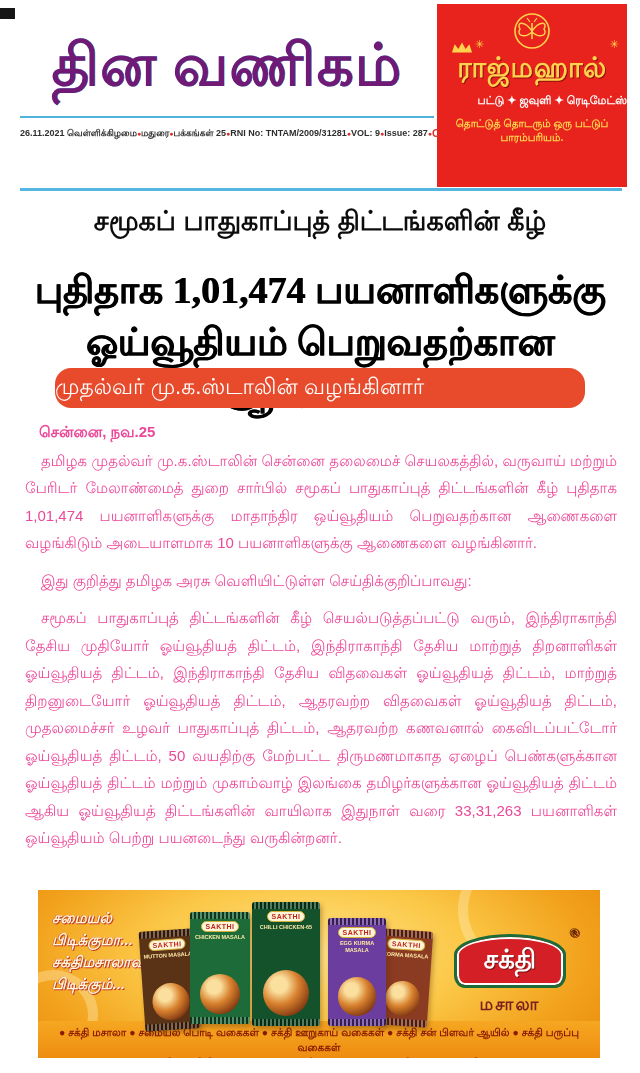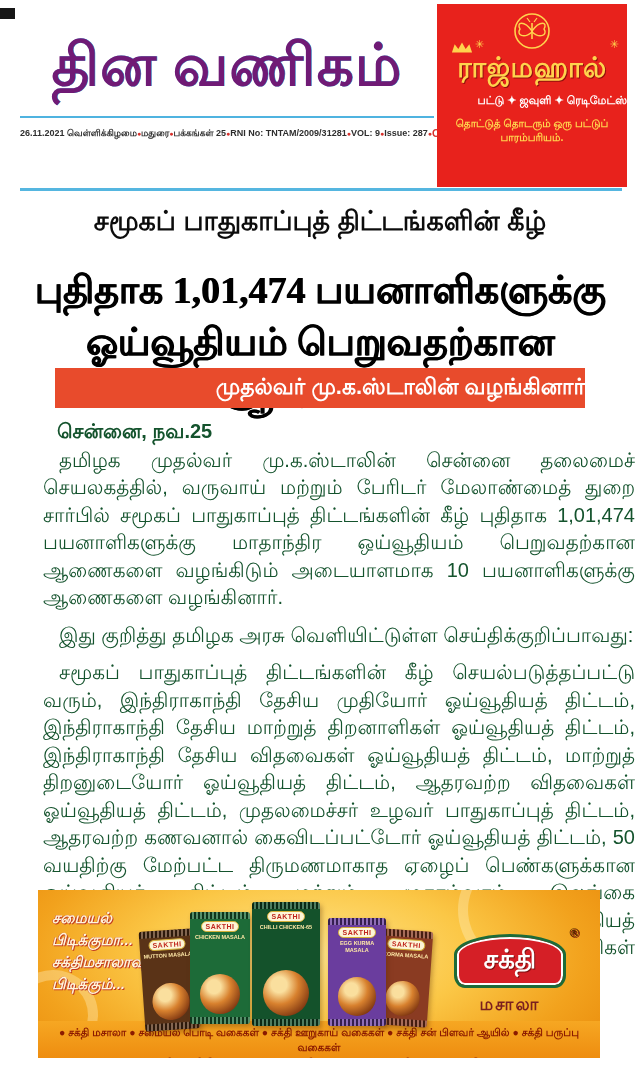--- a/index.html
+++ b/index.html
@@ -57,26 +57,26 @@
   }
   .headline {
     position:absolute; top:240px; left:10px; width:620px; text-align:center;
     font-family:"Liberation Serif", serif;
     font-size:38px; line-height:52px; font-weight:bold; color:#000;
     text-shadow:0.8px 0 0 #000;
     margin-top:24px;
   }
   .subhead-bar {
     position:absolute; top:368px; left:55px; width:530px; height:40px;
-    display:flex; align-items:center; justify-content:flex-end;
-    color:#fff; font-size:22px; font-weight:bold;
+    display:flex; align-items:center; justify-content:flex-start;
+    color:#fff; font-size:22px; font-weight:normal;border-radius:16px;
   }
   .body-copy {
-    position:absolute; top:418px; left:43px; width:592px;
-    font-size:20px; line-height:27.5px; text-align:justify; color:#14532d;
+    position:absolute; top:418px; left:25px; width:592px;
+    font-size:15px; line-height:27.5px; text-align:justify; color:#ec4899;
   }
   .body-copy .dateline { font-weight:bold; text-indent:14px; margin-bottom:1px; }
   .body-copy p.para { text-indent:16px; margin-bottom:10px; }
 
   
   .sakthi-ad {
     position:absolute; left:38px; top:890px; width:562px; height:168px; overflow:hidden;
     background:radial-gradient(ellipse 60% 90% at 48% 38%, #ffe589 0%, #fbc746 48%, #f2a21d 82%, #ec9211 100%);
   }
   .swirl { position:absolute; border:10px solid rgba(255,244,200,0.35); border-radius:50%; }

